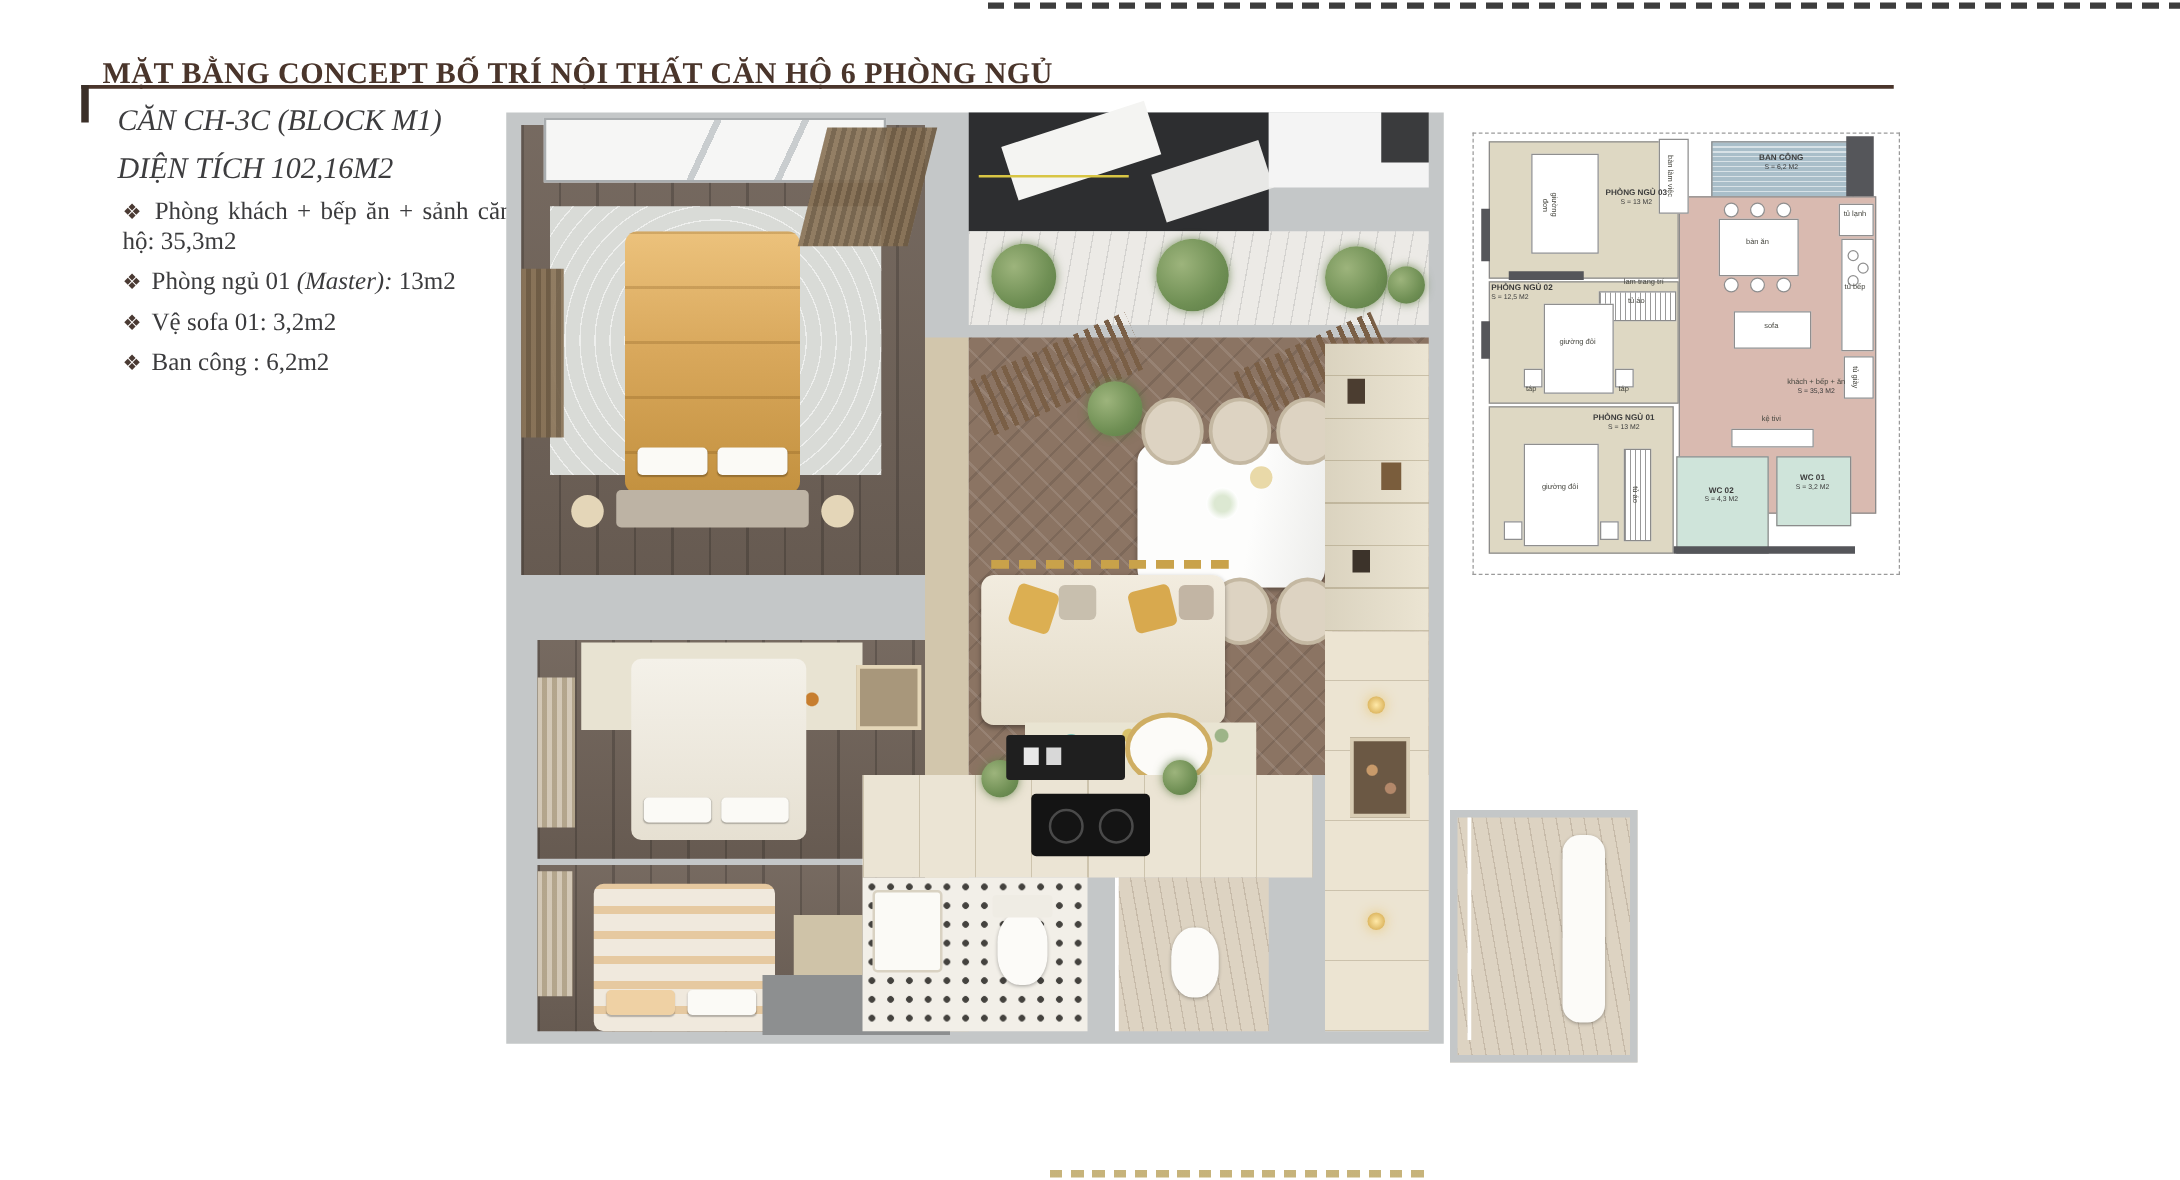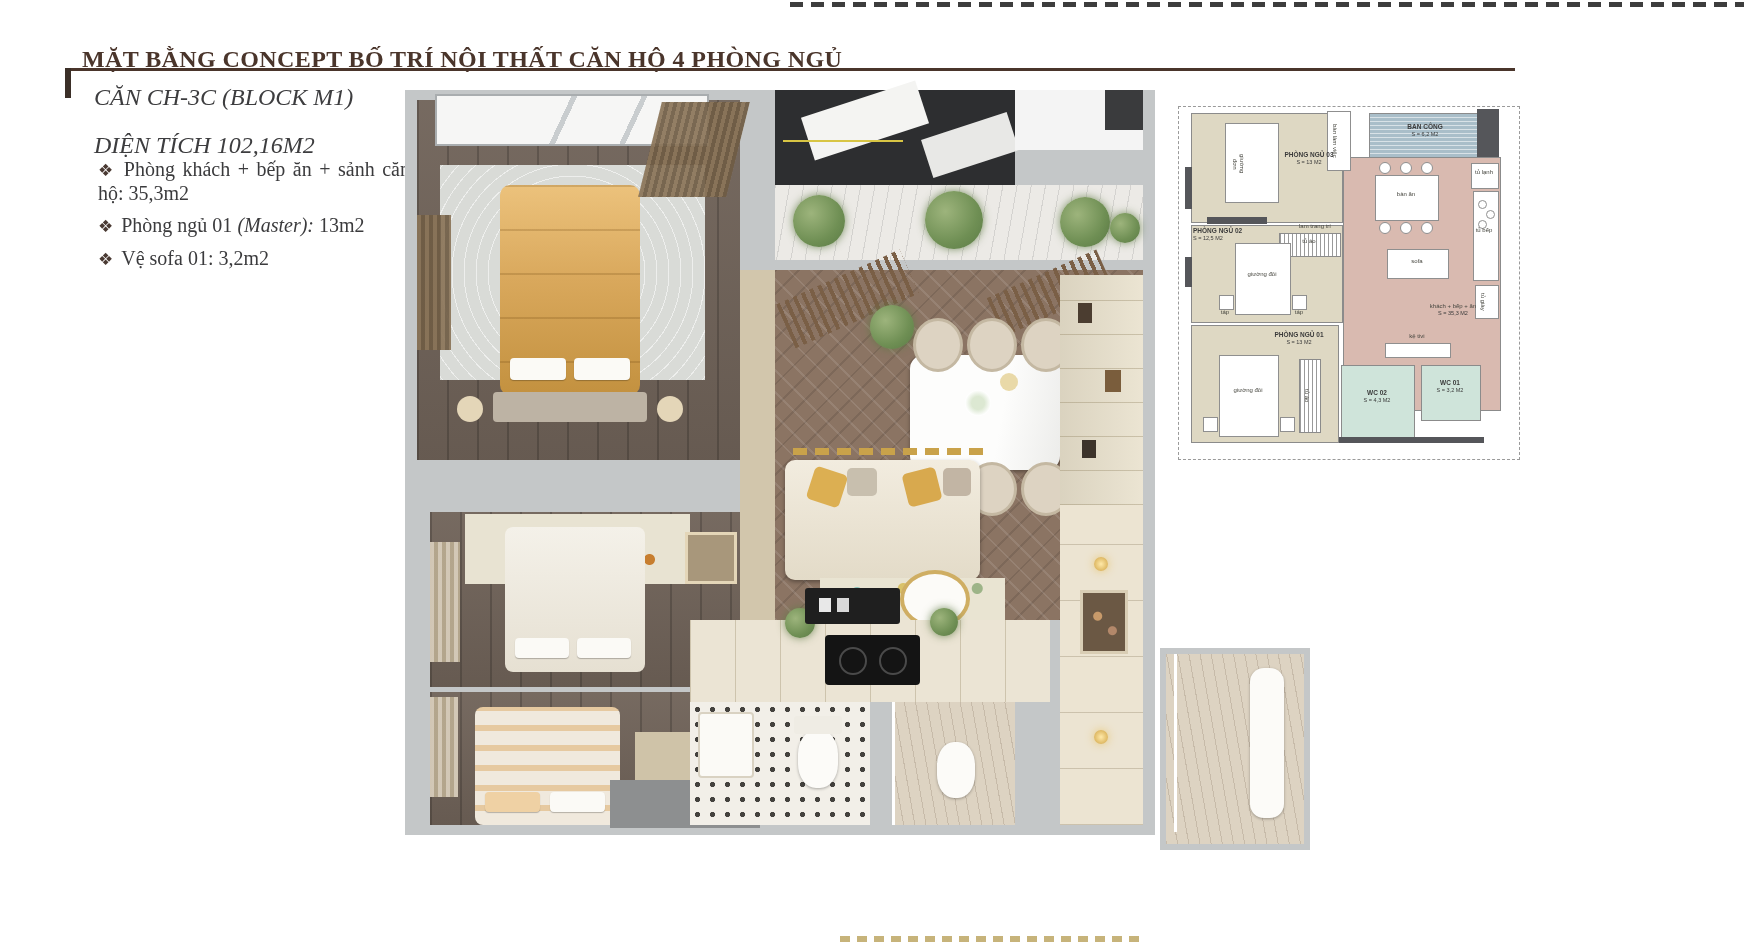--- a/index.html
+++ b/index.html
@@ -12,21 +12,21 @@
     background:repeating-linear-gradient(90deg,#3d3d3d 0 13px,transparent 13px 21px);}
   .page-title{position:absolute;left:82px;top:30px;font-size:24px;font-weight:bold;
     color:#4a352b;letter-spacing:.4px;white-space:nowrap;}
   .title-rule{position:absolute;left:65px;top:68px;width:1450px;height:3px;background:#4a352b;}
   .title-tick{position:absolute;left:65px;top:68px;width:6px;height:30px;background:#3b2f28;}
 
   
   .unit-name{position:absolute;left:94px;top:84px;font-size:24px;font-style:italic;
     color:#3d3d3f;white-space:nowrap;}
   .area-line{position:absolute;left:94px;top:122px;font-size:24px;font-style:italic;
-    color:#3d3d3f;white-space:nowrap;margin-top:10px;}
+    color:#3d3d3f;white-space:nowrap;}
   ul.room-list{position:absolute;left:98px;top:158px;width:312px;margin:0;padding:0;list-style:none;}
   ul.room-list li{margin:0 0 9px 0;font-size:20px;color:#3b3b3d;line-height:1.18;
     text-align:justify;}
   ul.room-list .bullet{color:#4a3a33;margin-right:8px;font-size:17px;}
   ul.room-list em{}
 
   
   .render{position:absolute;left:405px;top:90px;width:750px;height:745px;background:#c4c7c8;}
   .floor-dark{background-color:#6f6258;
     background-image:repeating-linear-gradient(90deg,rgba(0,0,0,.18) 0 2px,transparent 2px 30px),
@@ -89,31 +89,32 @@
     background-image:repeating-linear-gradient(0deg,rgba(255,255,255,.55) 0 1px,transparent 1px 4px);}
 
   .bottom-gold{position:absolute;left:840px;top:936px;width:300px;height:6px;opacity:.75;
     background:repeating-linear-gradient(90deg,#b49a4e 0 10px,transparent 10px 17px);}
 </style>
 </head>
 <body>
 
 <div class="top-dash"></div>
 
-<h1 class="page-title">MẶT BẰNG CONCEPT BỐ TRÍ NỘI THẤT CĂN HỘ 4 PHÒNG NGỦ</h1>
+<h1 class="page-title">MẶT BẰNG CONCEPT BỐ TRÍ NỘI THẤT CĂN HỘ 6 PHÒNG NGỦ</h1>
 <div class="title-rule"></div>
 <div class="title-tick"></div>
 
 <div class="unit-name">CĂN CH-3C (BLOCK M1)</div>
 <div class="area-line">DIỆN TÍCH 102,16M2</div>
 
 <ul class="room-list">
   <li><span class="bullet">❖</span><span>Phòng khách + bếp ăn + sảnh căn hộ: 35,3m2</span><em></em><span></span></li>
   <li><span class="bullet">❖</span><span>Phòng ngủ 01 </span><em>(Master):</em><span> 13m2</span></li>
   <li><span class="bullet">❖</span><span>Vệ sofa 01: 3,2m2</span><em></em><span></span></li>
+  <li><span class="bullet">❖</span><span>Ban công : 6,2m2</span><em></em><span></span></li>
 </ul>
 
 <div class="render">
 
   <div class="abs floor-dark" style="left:12px;top:10px;width:323px;height:360px;">
     <div class="abs window" style="left:18px;top:-6px;width:270px;height:48px;"></div>
     <div class="abs rug-gray" style="left:23px;top:65px;width:265px;height:215px;"></div>
     <div class="abs bed-gold" style="left:83px;top:85px;width:140px;height:210px;"></div>
     <div class="pillow" style="left:93px;top:258px;width:56px;height:22px;"></div>
     <div class="pillow" style="left:157px;top:258px;width:56px;height:22px;"></div>

